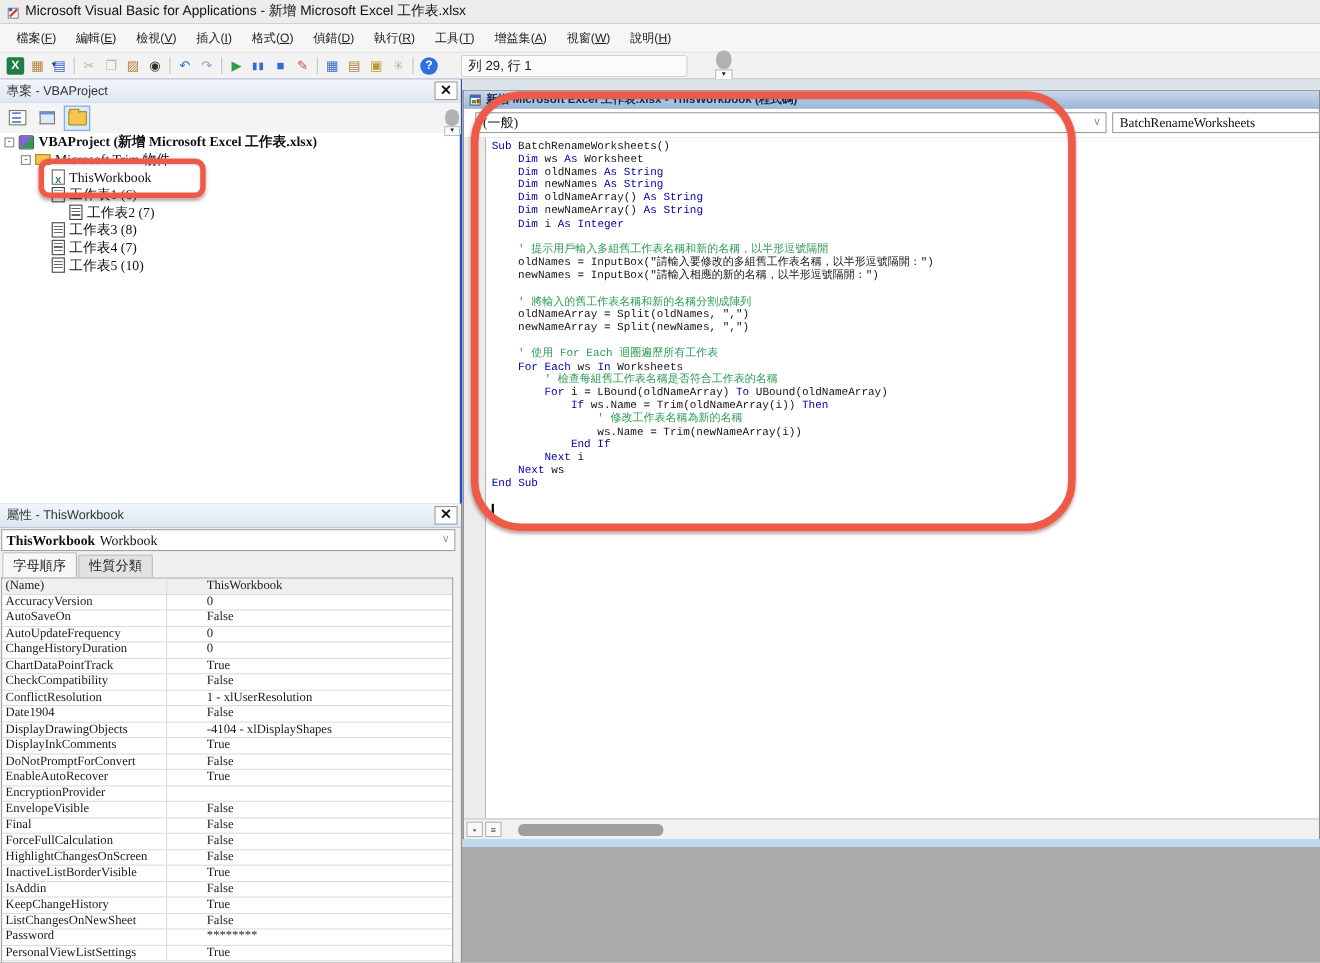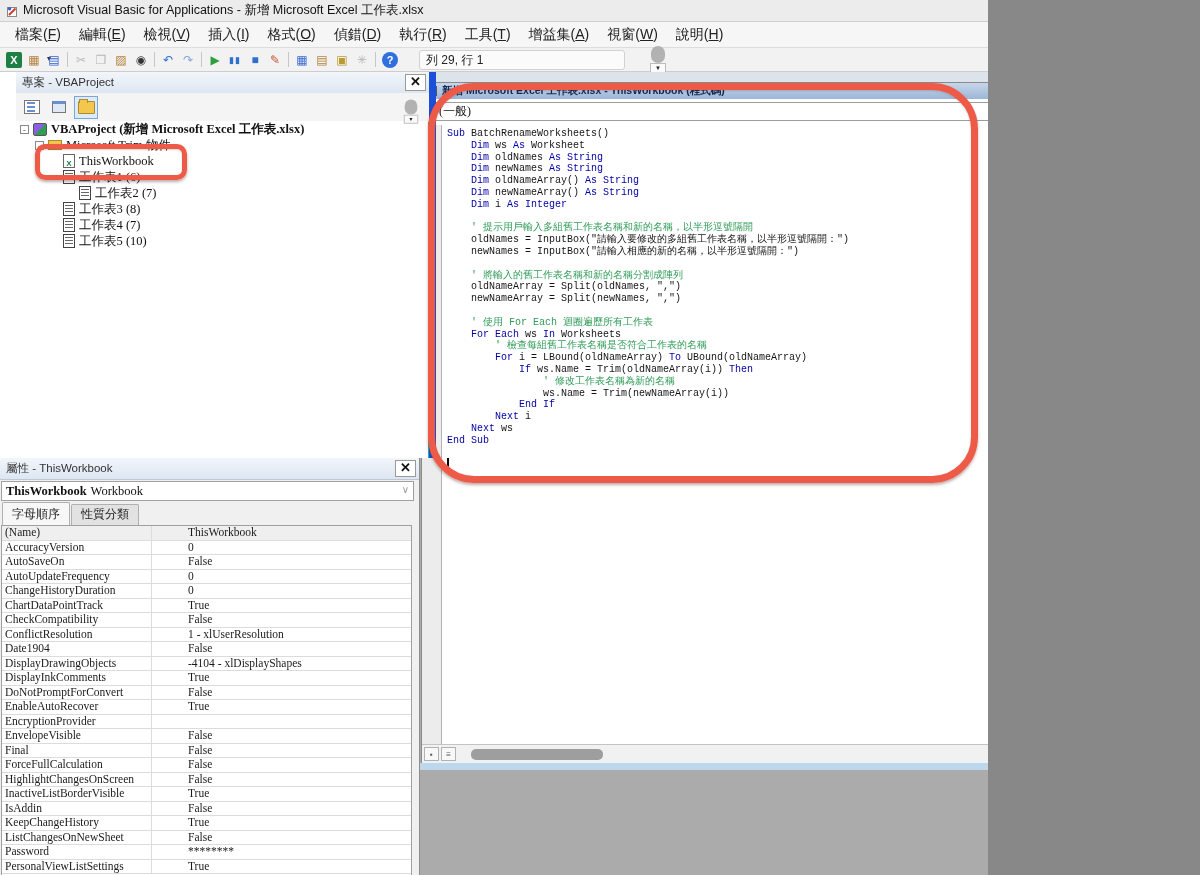--- a/index.html
+++ b/index.html
@@ -1,25 +1,25 @@
 <!DOCTYPE html>
 <html><head>
 <meta charset="utf-8">
 <style>
   html,body{margin:0;padding:0;background:#888;}
-  .screen{position:relative;width:988px;height:875px;overflow:hidden;background:#fff;
+  .screen{position:relative;width:1200px;height:875px;overflow:hidden;background:#fff;
           font-family:"Liberation Sans",sans-serif;-webkit-font-smoothing:antialiased;}
   .abs{position:absolute;}
 
   
   .titlebar{left:0;top:0;width:1200px;height:22px;background:#ececec;border-bottom:1px solid #cfcfcf;
             display:flex;align-items:center;padding-left:5px;box-sizing:border-box;font-size:12.5px;color:#111;}
   .titlebar .ttl{margin-left:4px;}
   .menubar{left:0;top:22px;width:1200px;height:26px;background:#f6f6f6;border-bottom:1px solid #ddd;
-           display:flex;align-items:center;padding-left:6px;box-sizing:border-box;font-size:14px;color:#222;}
+           display:flex;align-items:center;padding-left:6px;box-sizing:border-box;font-size:11px;color:#222;}
   .menu-item{padding:0 9px;cursor:default;}
   .menu-item u{text-decoration:underline;}
   .toolbar{left:0;top:48px;width:1200px;height:24px;background:#f2f2f2;border-bottom:1px solid #cdcdcd;
            display:flex;align-items:center;padding-left:4px;box-sizing:border-box;}
   .tb-btns{display:flex;align-items:center;}
   .tb{width:20px;height:20px;display:flex;align-items:center;justify-content:center;font-size:12px;color:#444;position:relative;}
   .tb.disabled{color:#b5b5b5!important;}
   .tb-sep{width:1px;height:15px;background:#c6c6c6;margin:0 3px;}
   .tb.excel{background:#1e7e44;color:#fff;font:bold 11px "Liberation Sans";width:16px;height:16px;margin:0 2px;border-radius:2px;}
   .tb.form{color:#b4813c;}
@@ -75,21 +75,21 @@
         align-items:center;justify-content:center;color:#555;margin-left:2px;box-sizing:border-box;}
   .hthumb{margin-left:15px;width:132px;height:11px;background:#9e9e9e;border-radius:5px;}
   .cw-bottomstrip{left:420px;top:763px;width:780px;height:7px;background:#bdd7ec;}
 
   
   .panel-header{position:absolute;left:0;top:0;right:0;height:21px;background:linear-gradient(#f2f6fb,#dde6f1);
                 border-bottom:1px solid #bcc8d8;display:flex;align-items:center;padding-left:6px;
                 font-size:11.5px;color:#333;}
   .xbtn{position:absolute;right:3px;top:2px;width:21px;height:17px;background:#fff;border:1px solid #9a9a9a;
         box-sizing:border-box;font:bold 13px/14px "Liberation Sans";text-align:center;color:#111;}
-  .project-panel{left:16px;top:72px;width:420px;height:386px;background:#14b8a6;border-right:7px solid #1d4ed8;box-sizing:border-box;}
+  .project-panel{left:0;top:72px;width:420px;height:386px;background:#1d4ed8;border-right:1px solid #1d4ed8;box-sizing:border-box;}
   .pp-toolbar{position:absolute;left:0;top:21px;right:0;height:28px;background:#f4f4f4;border-bottom:1px solid #e2e2e2;
               display:flex;align-items:center;padding-left:4px;}
   .pp-btn{width:24px;height:23px;margin-right:3px;display:flex;align-items:center;justify-content:center;
           border:1px solid transparent;box-sizing:border-box;}
   .pp-btn.active{border:1px solid #7aa7d8;background:#dceafa;}
   .ppi-code{width:14px;height:12px;background:#fff;border:1px solid #777;
             background-image:repeating-linear-gradient(to bottom,#6a8fd0 0 2px,transparent 2px 4px);background-size:8px 10px;background-position:2px 1px;background-repeat:no-repeat;}
   .ppi-obj{width:14px;height:12px;background:#dfe8f4;border:1px solid #777;border-top:3px solid #6a8fd0;box-sizing:border-box;}
   .ppi-folder{width:15px;height:11px;background:#f3c64e;border:1px solid #b08a2c;border-radius:1px;position:relative;}
   .ppi-folder:before{content:"";position:absolute;left:0;top:-3px;width:7px;height:3px;background:#f3c64e;border:1px solid #b08a2c;border-bottom:none;}

